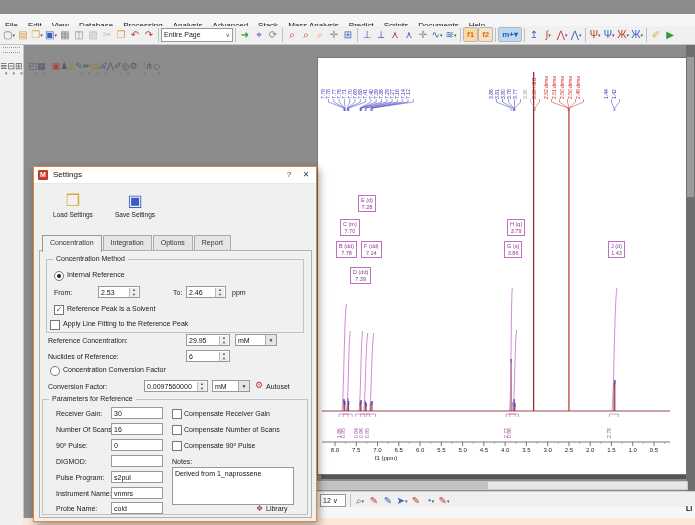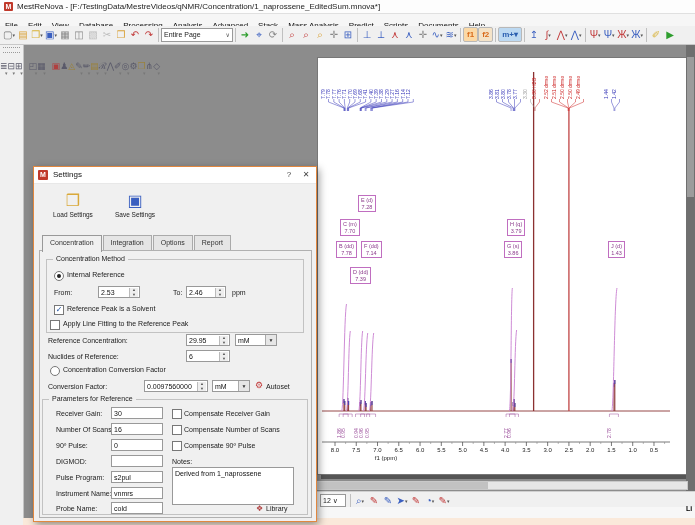--- a/index.html
+++ b/index.html
@@ -81,24 +81,20 @@
   .combo .dd{position:absolute;right:0;top:0;width:10px;height:10px;background:#e6e6e6;border-left:1px solid #aaa;
              font-size:5px;line-height:10px;text-align:center;color:#333;}
   .dlbl{white-space:nowrap;}
   #notes-area{background:#fff;border:1px solid #999;font-size:7px;padding:2px;box-sizing:border-box;color:#111;}
 </style>
 </head>
 <body>
 
 <div id="root">
 
-  <div class="abs" id="titlebar">
-    <div class="abs" id="app-icon">M</div>
-    <div class="abs" id="title-text">MestReNova - [F:/TestingData/MestreVideos/qNMR/Concentration/1_naprossene_EditedSum.mnova*]</div>
-  </div>
 
   <div class="abs" id="menubar"><span class="menu-item">File</span><span class="menu-item">Edit</span><span class="menu-item">View</span><span class="menu-item">Database</span><span class="menu-item">Processing</span><span class="menu-item">Analysis</span><span class="menu-item">Advanced</span><span class="menu-item">Stack</span><span class="menu-item">Mass Analysis</span><span class="menu-item">Predict</span><span class="menu-item">Scripts</span><span class="menu-item">Documents</span><span class="menu-item">Help</span></div>
 
   <div class="abs" id="toolbar"><span class="tbi" style="color: rgb(119, 119, 119);">▢<span class="arr">▾</span></span><span class="tbi" style="color: rgb(217, 163, 60);">▤</span><span class="tbi" style="color: rgb(217, 179, 58);">❒<span class="arr">▾</span></span><span class="tbi" style="color: rgb(58, 95, 192);">▣<span class="arr">▾</span></span><span class="tbi" style="color: rgb(136, 136, 136);">▦</span><span class="tbi" style="color: rgb(136, 136, 136);">◫</span><span class="tbi" style="color: rgb(187, 187, 187);">▧</span><span class="tbi" style="color: rgb(187, 187, 187);">✂</span><span class="tbi" style="color: rgb(217, 163, 60);">❐</span><span class="tbi" style="color: rgb(194, 58, 58);">↶</span><span class="tbi" style="color: rgb(194, 58, 58);">↷</span><span class="tbsep"></span><span id="zoom-combo">Entire Page<span class="dd">∨</span></span><span class="tbsep"></span><span class="tbi" style="color: rgb(46, 158, 46);">➜</span><span class="tbi" style="color: rgb(58, 95, 192);">⌖</span><span class="tbi" style="color: rgb(136, 136, 136);">⟳</span><span class="tbsep"></span><span class="tbi" style="color: rgb(194, 58, 58);">⌕</span><span class="tbi" style="color: rgb(194, 58, 58);">⌕</span><span class="tbi" style="color: rgb(217, 163, 60);">⌕</span><span class="tbi" style="color: rgb(136, 136, 136);">✛</span><span class="tbi" style="color: rgb(58, 95, 192);">⊞</span><span class="tbsep"></span><span class="tbi" style="color: rgb(58, 95, 192);">⊥</span><span class="tbi" style="color: rgb(58, 95, 192);">⟂</span><span class="tbi" style="color: rgb(194, 58, 58);">⋏</span><span class="tbi" style="color: rgb(58, 95, 192);">⋏</span><span class="tbi" style="color: rgb(136, 136, 136);">✛</span><span class="tbi" style="color: rgb(58, 95, 192);">∿<span class="arr">▾</span></span><span class="tbi" style="color: rgb(58, 95, 192);">≋<span class="arr">▾</span></span><span class="tbsep"></span><span class="tbtext" style="color: rgb(216, 106, 26); background: rgb(251, 217, 166);">f1</span><span class="tbtext" style="color: rgb(216, 106, 26); background: rgb(244, 227, 200);">f2</span><span class="tbsep"></span><span class="tbtext" style="color: rgb(42, 95, 176); background: rgb(188, 217, 242);">m+<span class="arr">▾</span></span><span class="tbsep"></span><span class="tbi" style="color: rgb(58, 95, 192);">↥</span><span class="tbi" style="color: rgb(194, 58, 58);">∫<span class="arr">▾</span></span><span class="tbi" style="color: rgb(194, 58, 58);">⋀<span class="arr">▾</span></span><span class="tbi" style="color: rgb(58, 95, 192);">⋀<span class="arr">▾</span></span><span class="tbsep"></span><span class="tbi" style="color: rgb(194, 58, 58);">Ψ<span class="arr">▾</span></span><span class="tbi" style="color: rgb(58, 95, 192);">Ψ<span class="arr">▾</span></span><span class="tbi" style="color: rgb(194, 58, 58);">Ж<span class="arr">▾</span></span><span class="tbi" style="color: rgb(58, 95, 192);">Ж<span class="arr">▾</span></span><span class="tbsep"></span><span class="tbi" style="color: rgb(217, 179, 58);">✐</span><span class="tbi" style="color: rgb(46, 158, 46);">▶</span></div>
 
   <div class="abs" id="lefttb"><div class="lthandle"></div><span class="ltbi" style="color: rgb(90, 90, 106);">≣<span class="arr">▾</span></span><span class="ltbi" style="color: rgb(90, 90, 106);">⊟<span class="arr">▾</span></span><span class="ltbi" style="color: rgb(90, 90, 106);">⊞<span class="arr">▾</span></span><span class="ltsep"></span><span class="ltbi" style="color: rgb(90, 90, 106);">◰<span class="arr">▾</span></span><span class="ltbi" style="color: rgb(90, 90, 106);">▦<span class="arr">▾</span></span><span class="ltsep"></span><span class="ltbi" style="color: rgb(176, 64, 64);">▣</span><span class="ltbi" style="color: rgb(90, 90, 106);">♟</span><span class="ltbi" style="color: rgb(154, 130, 60);">◬</span><span class="ltbi" style="color: rgb(90, 90, 106);">✎<span class="arr">▾</span></span><span class="ltbi" style="color: rgb(90, 90, 106);">✏<span class="arr">▾</span></span><span class="ltbi" style="color: rgb(154, 130, 60);">▤<span class="arr">▾</span></span><span class="ltbi" style="color: rgb(90, 90, 106);">ℛ<span class="arr">▾</span></span><span class="ltbi" style="color: rgb(90, 90, 106);">⋀</span><span class="ltbi" style="color: rgb(90, 90, 106);">✐<span class="arr">▾</span></span><span class="ltbi" style="color: rgb(90, 90, 106);">◎<span class="arr">▾</span></span><span class="ltbi" style="color: rgb(90, 90, 106);">⚙</span><span class="ltbi" style="color: rgb(154, 130, 60);">❐<span class="arr">▾</span></span><span class="ltbi" style="color: rgb(90, 90, 106);">⋔</span><span class="ltbi" style="color: rgb(90, 90, 106);">◇<span class="arr">▾</span></span></div>
 
   <div class="abs" id="page">
       <svg width="369" height="416" style="position: absolute; left: 0px; top: 0px;">
         <line x1="4" y1="353" x2="352" y2="353" stroke="#8b3333" stroke-width="0.9"></line>

